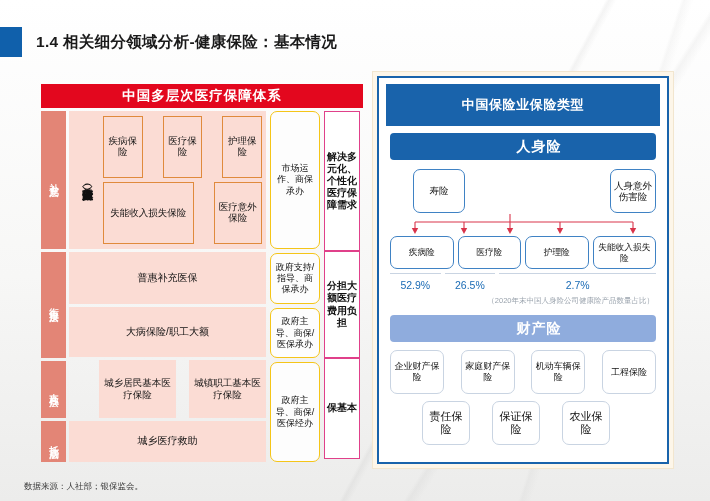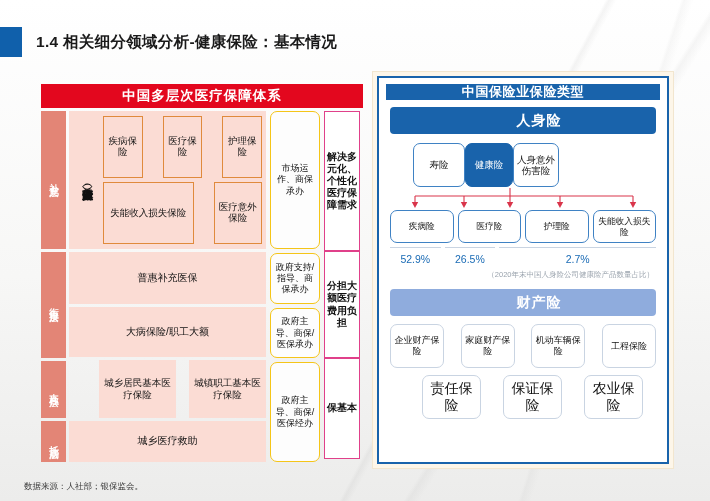--- a/index.html
+++ b/index.html
@@ -85,30 +85,30 @@
   
   .pinkcol{width:36px;margin-left:4px;display:flex;flex-direction:column;padding-top:3px;box-sizing:border-box;}
   .pbox{border:1.6px solid #e0408a;background:#fff;color:#111;font-size:10px;font-weight:bold;
     display:flex;align-items:center;justify-content:center;text-align:center;line-height:1.22;
     box-sizing:border-box;padding:2px;}
   .pbox.p1{height:140px;}
   .pbox.p2{height:107px;}
   .pbox.p3{height:101px;}
 
   
-  .rhead{height:16px;margin:6px 7px 0 7px;background:#1963ab;color:#fff;
+  .rhead{height:42px;margin:6px 7px 0 7px;background:#1963ab;color:#fff;
     font-size:13px;font-weight:bold;display:flex;align-items:center;justify-content:center;letter-spacing:.6px;}
   .rinner{padding:7px 11px 0 11px;}
 
   .band{height:27px;color:#fff;font-size:14px;font-weight:bold;border-radius:4px;
     display:flex;align-items:center;justify-content:center;letter-spacing:1px;padding-left:32px;}
   .band.life{background:#1963ab;}
   .band.prop{background:#8facdd;}
 
-  .tier2{display:flex;justify-content:flex-start;margin-top:9px;height:44px;padding-left:23px;}
+  .tier2{display:flex;justify-content:space-between;margin-top:9px;height:44px;padding-left:23px;}
   .nodebox{border:1.4px solid #3f82c4;border-radius:7px;background:#fff;color:#111;
     font-size:9.5px;display:flex;align-items:center;justify-content:center;text-align:center;
     line-height:1.2;box-sizing:border-box;padding:2px;}
   .nodebox.filled{background:#1963ab;border-color:#1963ab;color:#fff;}
   .tier2 .n-shou{width:52px;}
   .tier2 .n-jk{width:48px;}
   .tier2 .n-yw{width:46px;}
 
   
   .connector{position:relative;height:22px;margin-top:1px;}
@@ -122,21 +122,21 @@
     color:#1a6bb5;font-size:10.5px;font-weight:normal;}
   .pctcell.a{flex:1;}
   .pctcell.b{flex:1;margin-left:4px;}
   .pctcell.c{flex:3.1;margin-left:4px;}
 
   .pctnote{text-align:right;color:#9aa3ad;font-size:7.5px;margin-top:1px;padding-right:2px;}
 
   .tier-prop1{display:flex;justify-content:space-between;margin-top:8px;height:44px;}
   .tier-prop1 .nodebox{width:54px;border-color:#c9d4e2;font-size:9px;}
   .tier-prop2{display:flex;margin-top:7px;height:44px;padding-left:32px;gap:22px;}
-  .tier-prop2 .nodebox{width:59px;border-color:#c9d4e2;font-size:14px;}
+  .tier-prop2 .nodebox{width:48px;border-color:#c9d4e2;font-size:11px;}
 
   
   .footer{position:absolute;left:24px;bottom:8px;font-size:8.5px;color:#3a3a3a;z-index:3;}
 </style>
 </head>
 <body>
 
 <div class="bg-watermark"></div>
 
 <div class="title-row">
@@ -204,21 +204,20 @@
 <div class="panel-right">
 
   <div class="rhead">中国保险业保险类型</div>
 
   <div class="rinner">
 
     <div class="band life">人身险</div>
 
     <div class="tier2">
       <div class="nodebox n-shou">寿险</div>
-      <div class="nodebox n-jk filled">健康险</div>
       <div class="nodebox n-yw">人身意外伤害险</div>
     </div>
 
     <div class="connector">
       <svg width="268" height="22" viewBox="0 0 268 22">
         <g stroke="#d9344a" stroke-width="1.1" fill="none">
           <path d="M120 0 V8"></path>
           <path d="M25 8 H243"></path>
           <path d="M25 8 V14"></path>
           <path d="M74 8 V14"></path>

